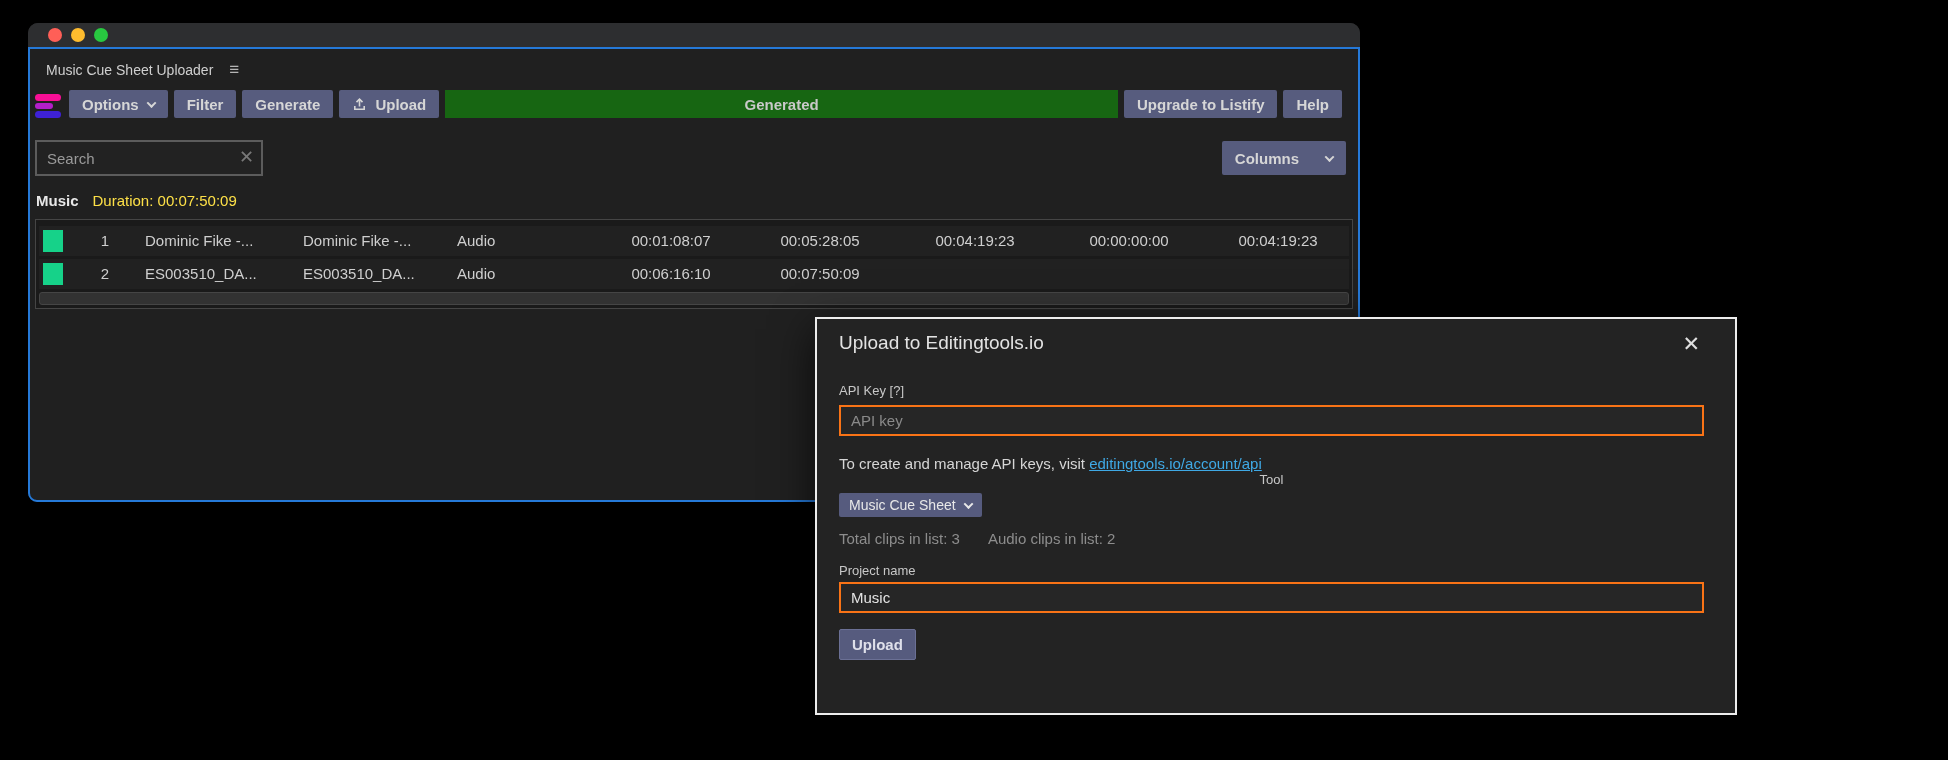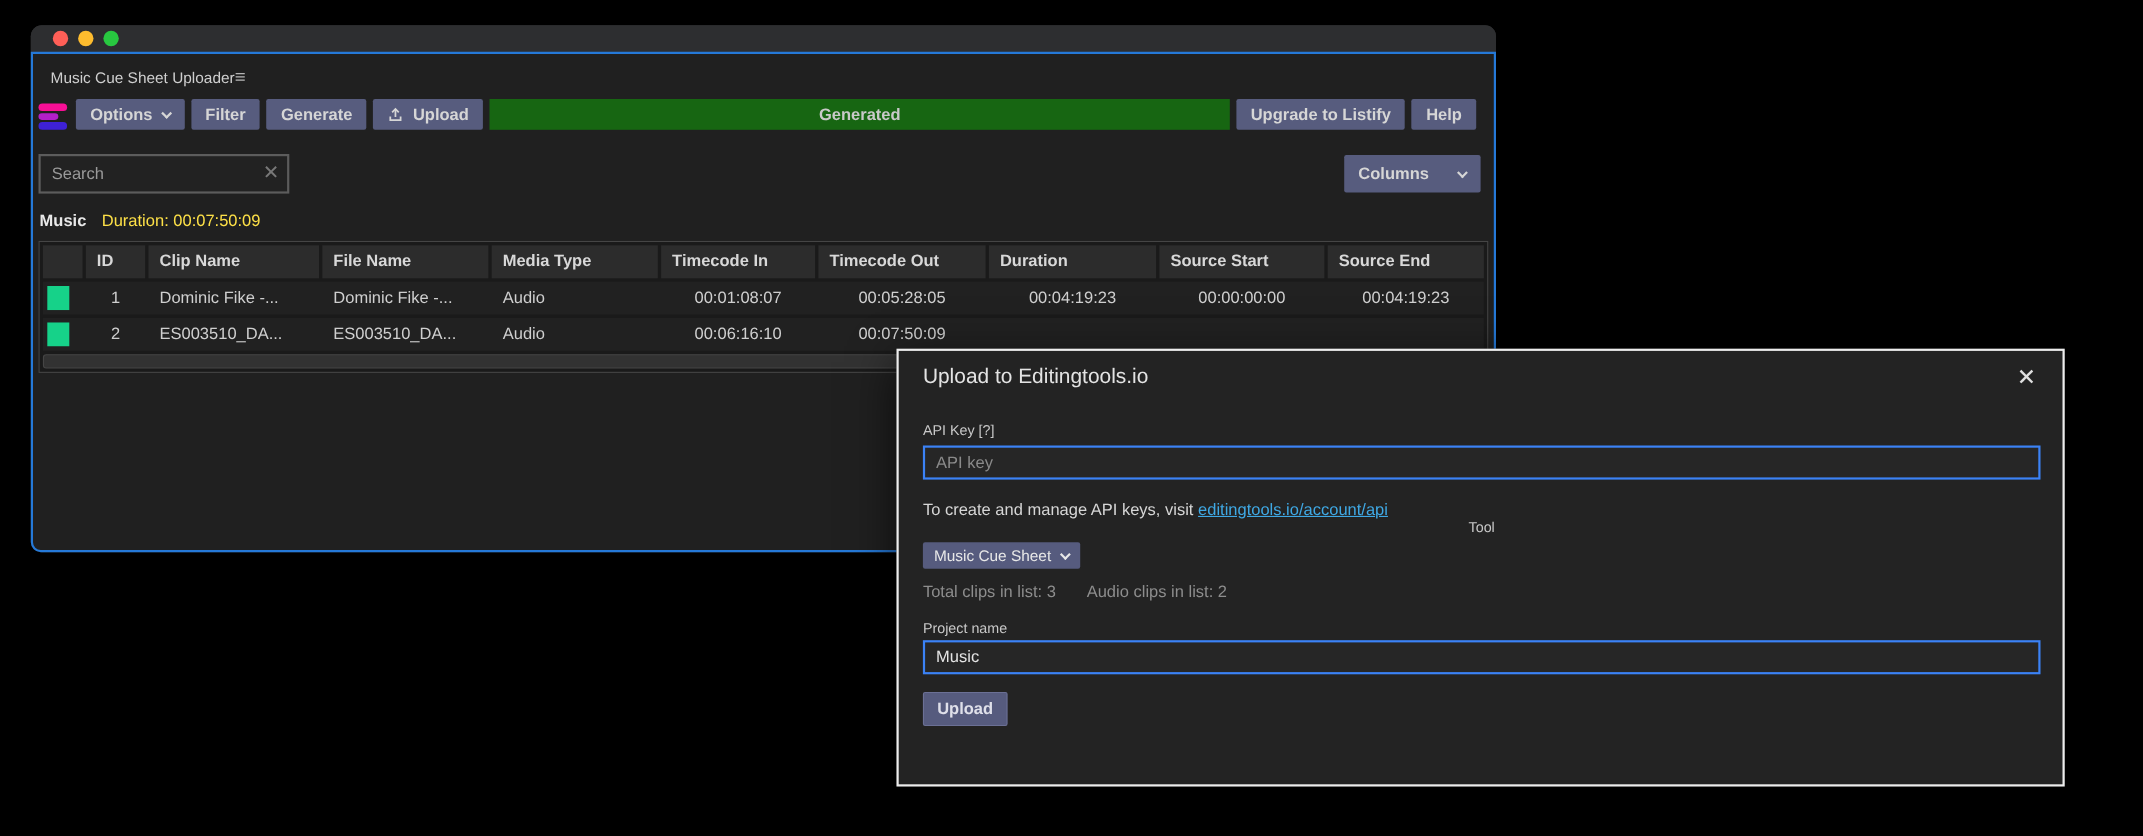--- a/index.html
+++ b/index.html
@@ -10,21 +10,21 @@
   
   .window { position:absolute; left:28px; top:23px; width:1332px; height:479px;
             border-radius:10px; background:#2c2d2e; box-shadow:0 10px 30px rgba(0,0,0,.6); }
   .titlebar { height:24px; border-radius:10px 10px 0 0; background:#2d2e30;
               display:flex; align-items:center; padding-left:20px; gap:9px; }
   .light { width:14px; height:14px; border-radius:50%; }
   .light.r { background:#ff5f57; } .light.y { background:#febc2e; } .light.g { background:#28c840; }
 
   .panel { position:relative; height:455px; background:#202020;
            border:2px solid #2579d8; border-radius:0 0 9px 9px; overflow:hidden; }
-  .panel-header { display:flex; align-items:center; padding:12px 0 6px 16px;
+  .panel-header { display:flex; align-items:center; gap:16px; padding:12px 0 6px 16px;
                   color:#cfcfcf; font-size:14px; }
   .hamburger { color:#b5b5b5; font-size:17px; line-height:1; }
 
   
   .toolbar { display:flex; align-items:stretch; gap:6px; height:28px; margin:6px 16px 0 5px; }
   .logo { width:28px; display:flex; flex-direction:column; justify-content:center; gap:2px; padding-top:4px; }
   .logo .bar { height:8px; border-radius:4px; }
   .logo .b1 { background:#f80f96; width:26px; }
   .logo .b2 { background:#b31fc9; width:18px; }
   .logo .b3 { background:#3e21d6; width:26px; }
@@ -63,28 +63,28 @@
   .c1{width:54px; flex:none;} .c2{width:155px; flex:none;} .c3{width:151px; flex:none;}
   .c4{width:151px; flex:none;} .c5{width:140px; flex:none;} .c6{width:152px; flex:none;}
   .c7{width:152px; flex:none;} .c8{width:150px; flex:none;} .c9{flex:1;}
   .trow .c1 { text-align:center; padding:0; }
   .trow .c2, .trow .c3, .trow .c4 { padding-left:10px; }
   .trow .c5, .trow .c6, .trow .c7, .trow .c8, .trow .c9 { text-align:center; padding:0; }
   .swatch { width:20px; height:22px; background:#16d289; margin-left:4px; }
   .scrolltrack { margin-top:3px; height:13px; background:#323232; border:1px solid #454545; border-radius:3px; }
 
   
-  .dialog { position:absolute; left:815px; top:317px; width:1062px; height:398px;
-            background:#232323; border:2px solid #ededed; padding:0 20px 0 22px;
+  .dialog { position:absolute; left:815px; top:317px; width:922px; height:398px;
+            background:#232323; border:2px solid #ededed; padding:0 31px 0 22px;
             box-shadow:0 12px 40px rgba(0,0,0,.7); }
   .dlg-titlerow { display:flex; align-items:center; margin-top:13px; }
   .dlg-title { color:#e3e3e3; font-size:19px; flex:1; }
   .dlg-close { color:#e0e0e0; font-size:21px; line-height:1; padding-right:4px; cursor:default; }
   .dlg-label { color:#c8c8c8; font-size:13px; }
-  .dlg-input { width:100%; height:31px; background:#262626; border:2px solid #3b82f6;
+  .dlg-input { width:100%; height:31px; background:#262626; border:2px solid #f97316;
                color:#e4e4e4; font-size:15px; padding:0 10px; outline:none;
                font-family:"Liberation Sans", sans-serif; }
   .dlg-input::placeholder { color:#8a8a8a; }
   .helpline { color:#d6d6d6; font-size:15px; }
   .helpline a { color:#3fa9e5; text-decoration:underline; }
   .dropdown { display:inline-flex; align-items:center; background:#565b7e; color:#e8e8e8;
               font-size:14px; height:24px; padding:0 10px; border-radius:2px; width:max-content; }
   .stats { color:#8d8d8d; font-size:15px; display:flex; gap:28px; }
   .dlg-upload { background:#565b7e; color:#dfe0ea; font-weight:bold; font-size:15px;
                 height:31px; padding:0 12px; border:1px solid #6b7095; border-radius:2px;
@@ -158,32 +158,20 @@
           <span class="chev"></span>
         </div>
       </div>
 
       <div class="seqrow">
         <span class="seqname">Music</span>
         <span class="seqdur">Duration: 00:07:50:09</span>
       </div>
 
       <div class="tablewrap">
-        <div class="thead">
-          <div class="cell c0"></div>
-          <div class="cell c1">ID</div>
-          <div class="cell c2">Clip Name</div>
-          <div class="cell c3">File Name</div>
-          <div class="cell c4">Media Type</div>
-          <div class="cell c5">Timecode In</div>
-          <div class="cell c6">Timecode Out</div>
-          <div class="cell c7">Duration</div>
-          <div class="cell c8">Source Start</div>
-          <div class="cell c9">Source End</div>
-        </div>
 
         <div class="trow">
           <div class="cell c0">
               <span class="swatch"></span>
             </div>
           <div class="cell c1">1</div>
           <div class="cell c2">Dominic Fike -...</div>
           <div class="cell c3">Dominic Fike -...</div>
           <div class="cell c4">Audio</div>
           <div class="cell c5">00:01:08:07</div>

